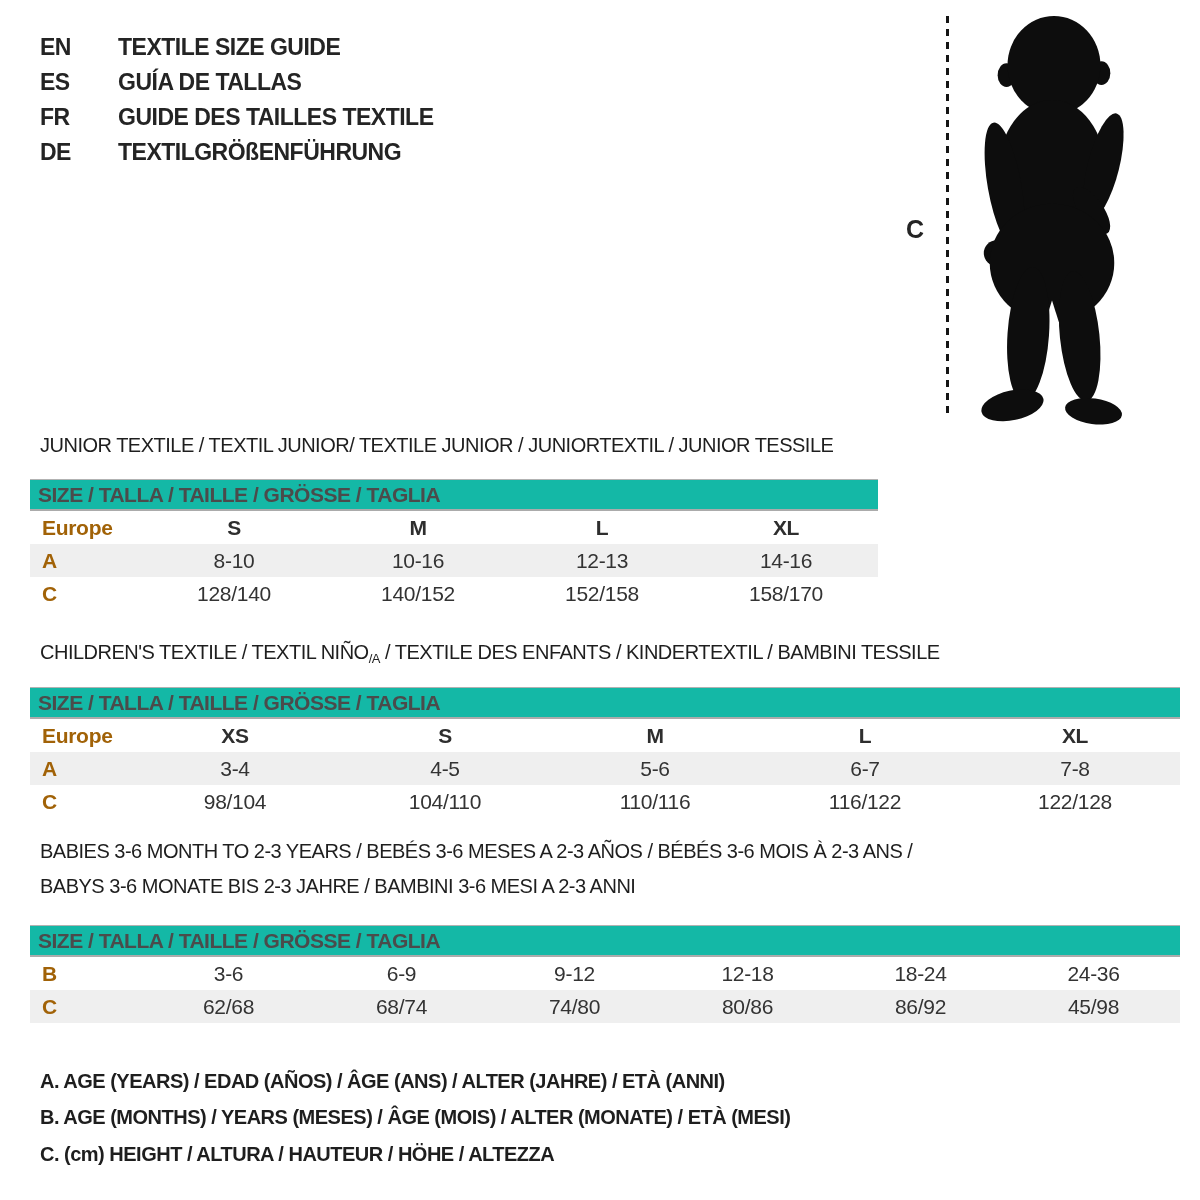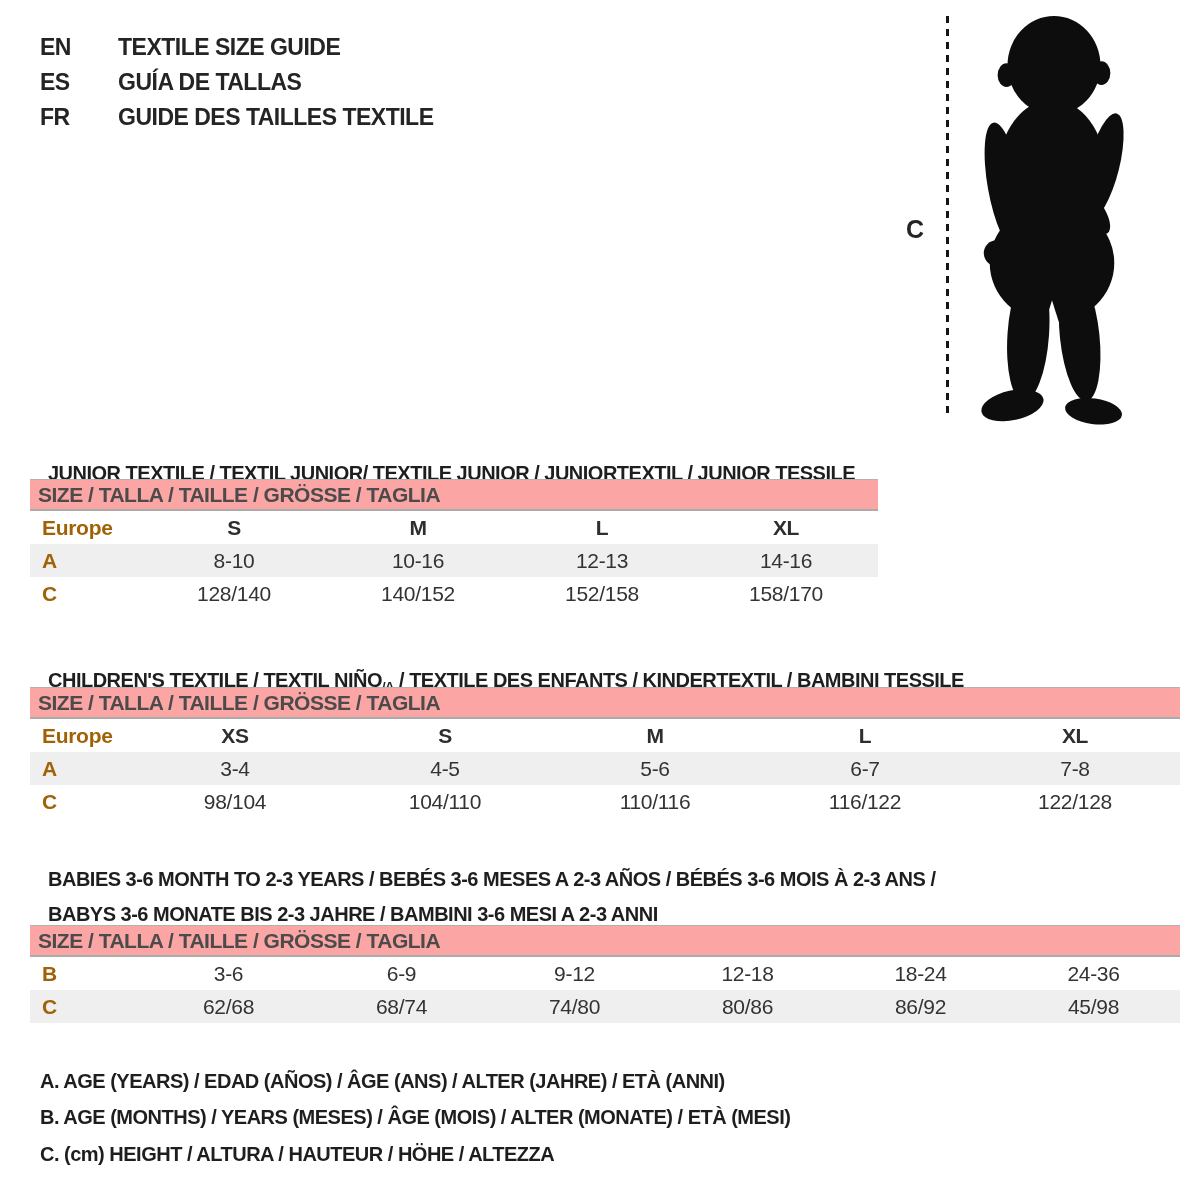--- a/index.html
+++ b/index.html
@@ -16,35 +16,35 @@
   .lang-label{font-weight:bold;font-size:23px;letter-spacing:-0.5px;}
   
   .measure-line{
     position:absolute;left:946px;top:16px;width:3px;height:398px;
     background:repeating-linear-gradient(to bottom,#151515 0 7px,transparent 7px 13px);
   }
   .measure-label{position:absolute;left:906px;top:215px;font-weight:bold;font-size:25px;}
   .baby-svg{position:absolute;left:952px;top:8px;}
   
   .section-title{
-    position:absolute;left:48px;font-weight:bold;font-size:20px;
-    letter-spacing:-0.5px;color:#1e1e1e;white-space:nowrap;margin-top:28px;
+    position:absolute;left:40px;font-weight:normal;font-size:20px;
+    letter-spacing:-0.5px;color:#1e1e1e;white-space:nowrap;
   }
   .section-title sub{font-size:13px;vertical-align:-4px;}
   #junior-title{top:434px;}
   #children-title{top:641px;}
   #babies-title-1{top:840px;}
   #babies-title-2{top:875px;}
   
   .size-table{position:absolute;left:30px;}
   #junior-table{top:479px;width:848px;}
   #children-table{top:687px;width:1150px;}
   #babies-table{top:925px;width:1150px;}
   .size-bar{
-    height:32px;background:#fca5a5;border-top:1px solid #b2b2b2;border-bottom:2px solid #ababab;
+    height:32px;background:#14b8a6;border-top:1px solid #b2b2b2;border-bottom:2px solid #ababab;
     display:flex;align-items:center;padding-left:8px;box-sizing:border-box;
     font-weight:600;font-size:21px;letter-spacing:-0.5px;color:#4b4b4b;white-space:nowrap;
   }
   .t-row{display:grid;height:33px;align-items:center;font-size:21px;letter-spacing:-0.3px;color:#333;}
   #junior-table .t-row{grid-template-columns:112px repeat(4,1fr);}
   #children-table .t-row{grid-template-columns:100px repeat(5,1fr);}
   #babies-table .t-row{grid-template-columns:112px repeat(6,1fr);}
   .t-row.stripe{background:#efefef;}
   .t-row.head-row{font-weight:bold;color:#2e2e2e;}
   .t-label{padding-left:12px;font-weight:bold;color:#a16207;}
@@ -66,20 +66,24 @@
     <span class="lang-code">EN</span>
     <span class="lang-label">TEXTILE SIZE GUIDE</span>
   </div>
   <div class="lang-row">
     <span class="lang-code">ES</span>
     <span class="lang-label">GUÍA DE TALLAS</span>
   </div>
   <div class="lang-row">
     <span class="lang-code">FR</span>
     <span class="lang-label">GUIDE DES TAILLES TEXTILE</span>
+  </div>
+  <div class="lang-row">
+    <span class="lang-code">DE</span>
+    <span class="lang-label">TEXTILGRÖßENFÜHRUNG</span>
   </div>
 </div>
 
 <div class="measure-line"></div>
 <div class="measure-label">C</div>
 <svg class="baby-svg" width="200" height="425" viewBox="0 0 200 430" xmlns="http://www.w3.org/2000/svg">
   <g fill="#0d0d0d">
     <ellipse cx="54" cy="68" rx="9" ry="12"></ellipse>
     <ellipse cx="150" cy="66" rx="9" ry="12"></ellipse>
     <ellipse cx="102" cy="58" rx="47" ry="50"></ellipse>

